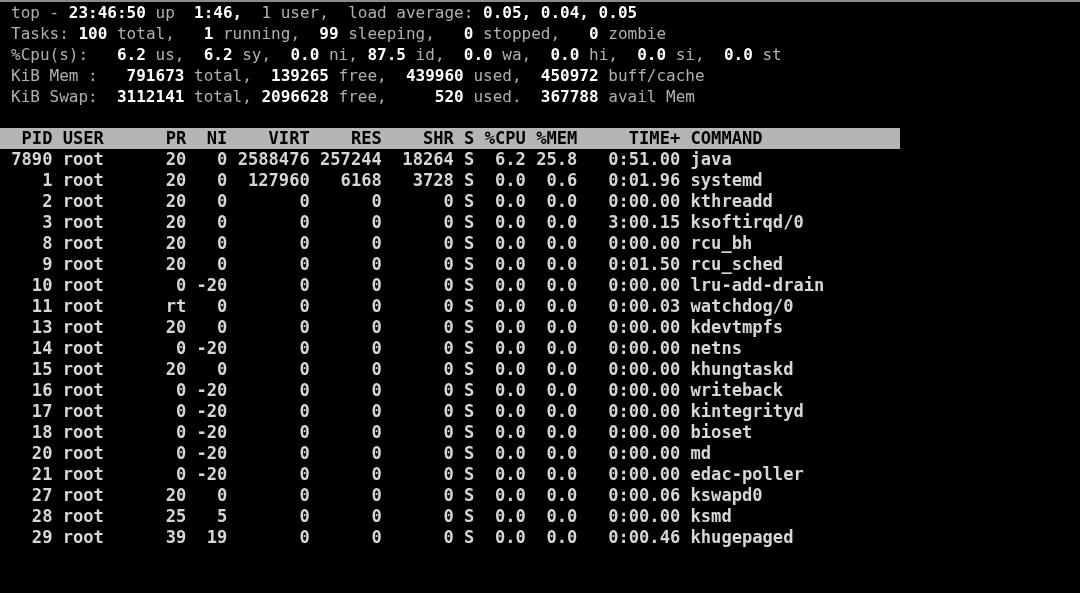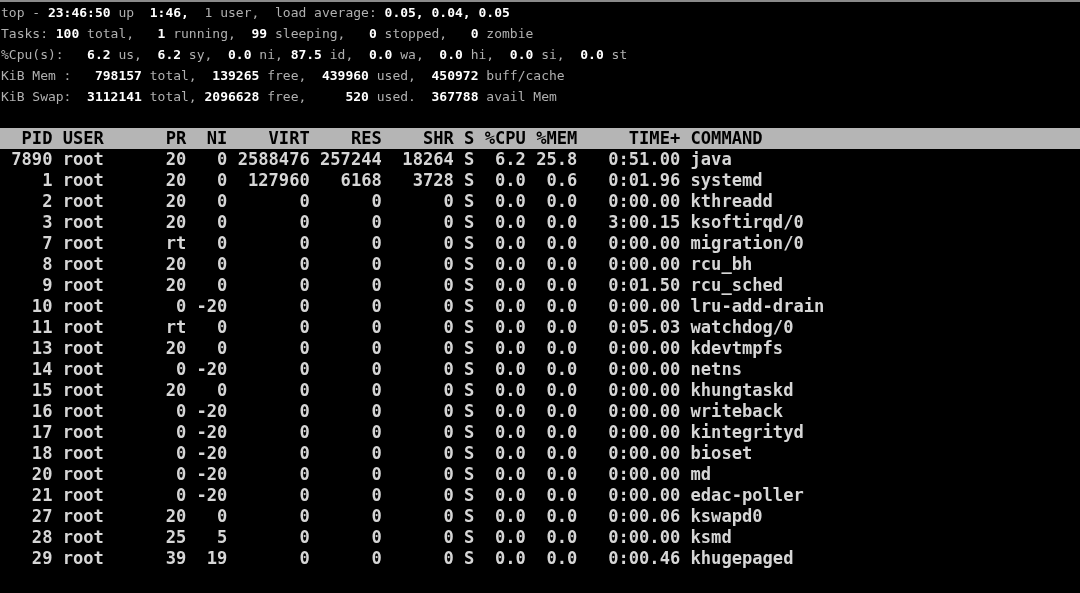--- a/index.html
+++ b/index.html
@@ -30,42 +30,42 @@
   }
   .screen {
     position: absolute;
     top: 2px;
     left: 0;
     width: 1080px;
   }
   .line {
     height: 21px;
     line-height: 21px;
-    font-size: 13px;
+    font-size: 16px;
     letter-spacing: 0px;
     white-space: pre;
     color: #b8b8b8;
-    padding-left: 1px;
+    padding-left: 11px;
   }
   .line.blank { color: transparent; }
   .b {
     color: #ffffff;
     font-weight: bold;
   }
   .dim { color: #b0b0b0; }
   .colhead {
     background: #b5b5b5;
     color: #000000;
     font-weight: bold;
     height: 21px;
     line-height: 21px;
     font-size: 17.1px;
     white-space: pre;
     padding-left: 1px;
-    width: 1080px;
+    width: 900px;
     box-sizing: border-box;
   }
   .prow {
     height: 21px;
     line-height: 21px;
     font-size: 17.1px;
     white-space: pre;
     color: #d6d6d6;
     padding-left: 1px;
     font-weight: bold;
@@ -79,38 +79,37 @@
   <div class="win-edge"></div>
 
   <div class="screen">
 
     <div class="line"><span class="dim">top - </span><span class="b">23:46:50</span><span class="dim"> up </span><span class="b"> 1:46,</span><span class="dim">  1 user,</span><span class="dim">  load average: </span><span class="b">0.05, 0.04, 0.05</span></div>
 
     <div class="line"><span class="dim">Tasks: </span><span class="b">100</span><span class="dim"> total,</span><span class="b">   1</span><span class="dim"> running,</span><span class="b">  99</span><span class="dim"> sleeping,</span><span class="b">   0</span><span class="dim"> stopped,</span><span class="b">   0</span><span class="dim"> zombie</span></div>
 
     <div class="line"><span class="dim">%Cpu(s): </span><span class="b">  6.2</span><span class="dim"> us,</span><span class="b">  6.2</span><span class="dim"> sy,</span><span class="b">  0.0</span><span class="dim"> ni,</span><span class="b"> 87.5</span><span class="dim"> id,</span><span class="b">  0.0</span><span class="dim"> wa,</span><span class="b">  0.0</span><span class="dim"> hi,</span><span class="b">  0.0</span><span class="dim"> si,</span><span class="b">  0.0</span><span class="dim"> st</span></div>
 
-    <div class="line"><span class="dim">KiB Mem : </span><span class="b">  798157</span><span class="dim"> total,</span><span class="b">  139265</span><span class="dim"> free,</span><span class="b">  439960</span><span class="dim"> used,</span><span class="b">  450972</span><span class="dim"> buff/cache</span></div>
+    <div class="line"><span class="dim">KiB Mem : </span><span class="b">  791673</span><span class="dim"> total,</span><span class="b">  139265</span><span class="dim"> free,</span><span class="b">  439960</span><span class="dim"> used,</span><span class="b">  450972</span><span class="dim"> buff/cache</span></div>
 
     <div class="line"><span class="dim">KiB Swap: </span><span class="b"> 3112141</span><span class="dim"> total,</span><span class="b"> 2096628</span><span class="dim"> free,</span><span class="b">     520</span><span class="dim"> used.</span><span class="b">  367788</span><span class="dim"> avail Mem</span></div>
 
     <div class="line blank">&nbsp;</div>
 
     <div class="colhead">  PID USER      PR  NI    VIRT    RES    SHR S %CPU %MEM     TIME+ COMMAND</div>
 
     <div id="process-rows">
         <div class="prow"> 7890 root      20   0 2588476 257244  18264 S  6.2 25.8   0:51.00 java</div>
         <div class="prow">    1 root      20   0  127960   6168   3728 S  0.0  0.6   0:01.96 systemd</div>
         <div class="prow">    2 root      20   0       0      0      0 S  0.0  0.0   0:00.00 kthreadd</div>
         <div class="prow">    3 root      20   0       0      0      0 S  0.0  0.0   3:00.15 ksoftirqd/0</div>
-        <div class="prow">    7 root      rt   0       0      0      0 S  0.0  0.0   0:00.00 migration/0</div>
         <div class="prow">    8 root      20   0       0      0      0 S  0.0  0.0   0:00.00 rcu_bh</div>
         <div class="prow">    9 root      20   0       0      0      0 S  0.0  0.0   0:01.50 rcu_sched</div>
         <div class="prow">   10 root       0 -20       0      0      0 S  0.0  0.0   0:00.00 lru-add-drain</div>
-        <div class="prow">   11 root      rt   0       0      0      0 S  0.0  0.0   0:05.03 watchdog/0</div>
+        <div class="prow">   11 root      rt   0       0      0      0 S  0.0  0.0   0:00.03 watchdog/0</div>
         <div class="prow">   13 root      20   0       0      0      0 S  0.0  0.0   0:00.00 kdevtmpfs</div>
         <div class="prow">   14 root       0 -20       0      0      0 S  0.0  0.0   0:00.00 netns</div>
         <div class="prow">   15 root      20   0       0      0      0 S  0.0  0.0   0:00.00 khungtaskd</div>
         <div class="prow">   16 root       0 -20       0      0      0 S  0.0  0.0   0:00.00 writeback</div>
         <div class="prow">   17 root       0 -20       0      0      0 S  0.0  0.0   0:00.00 kintegrityd</div>
         <div class="prow">   18 root       0 -20       0      0      0 S  0.0  0.0   0:00.00 bioset</div>
         <div class="prow">   20 root       0 -20       0      0      0 S  0.0  0.0   0:00.00 md</div>
         <div class="prow">   21 root       0 -20       0      0      0 S  0.0  0.0   0:00.00 edac-poller</div>
         <div class="prow">   27 root      20   0       0      0      0 S  0.0  0.0   0:00.06 kswapd0</div>
         <div class="prow">   28 root      25   5       0      0      0 S  0.0  0.0   0:00.00 ksmd</div>

